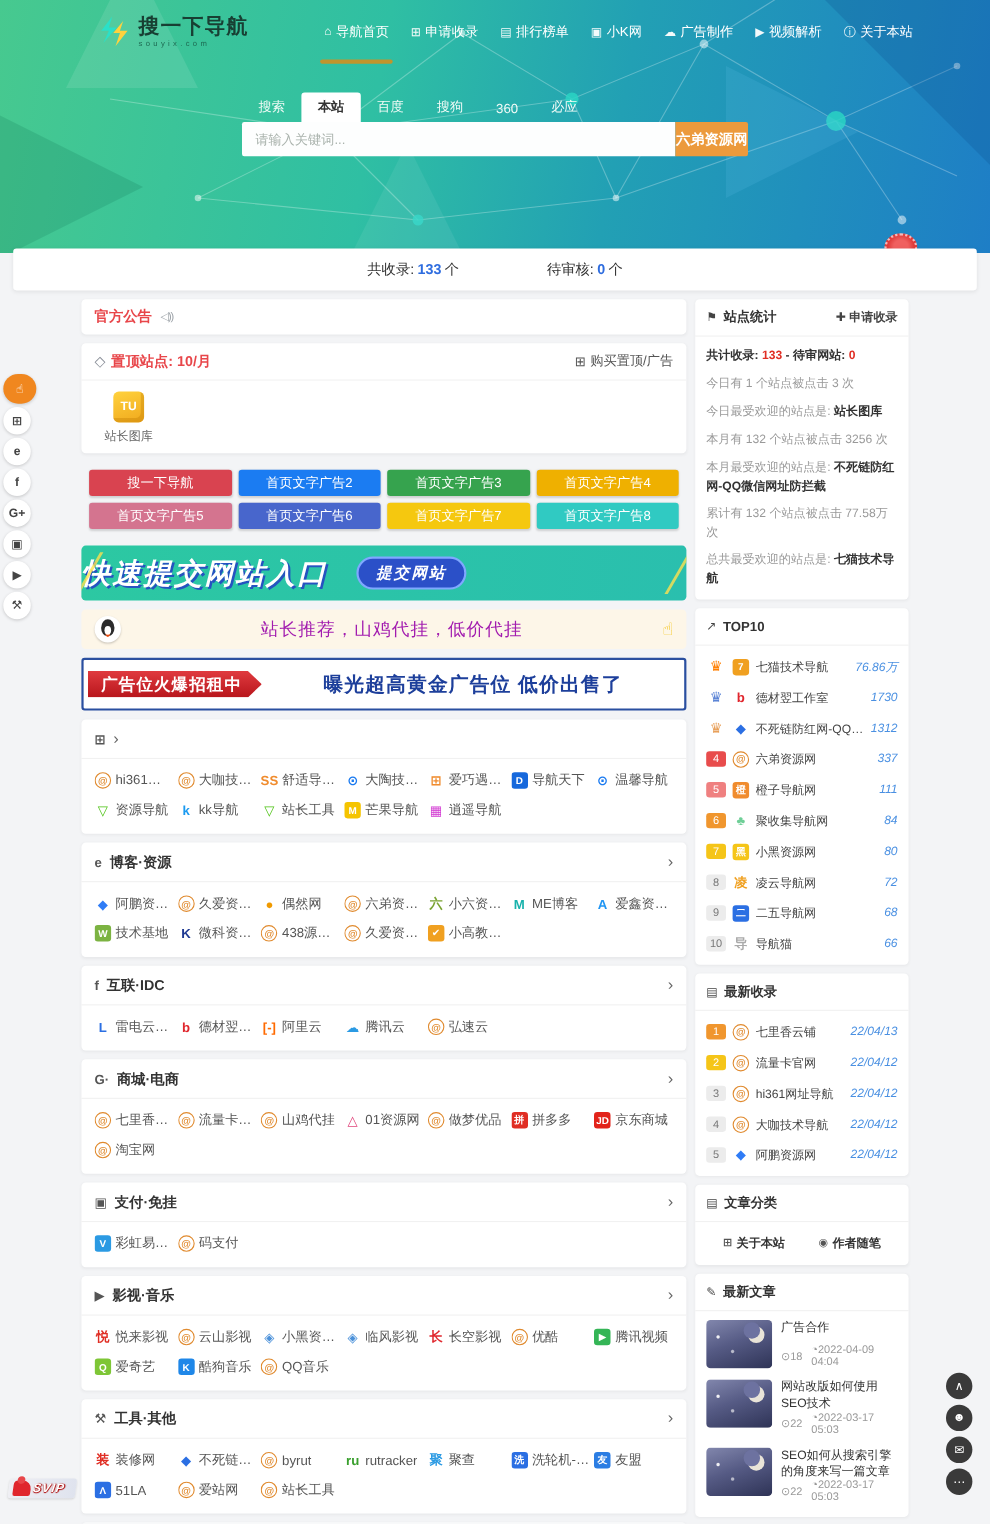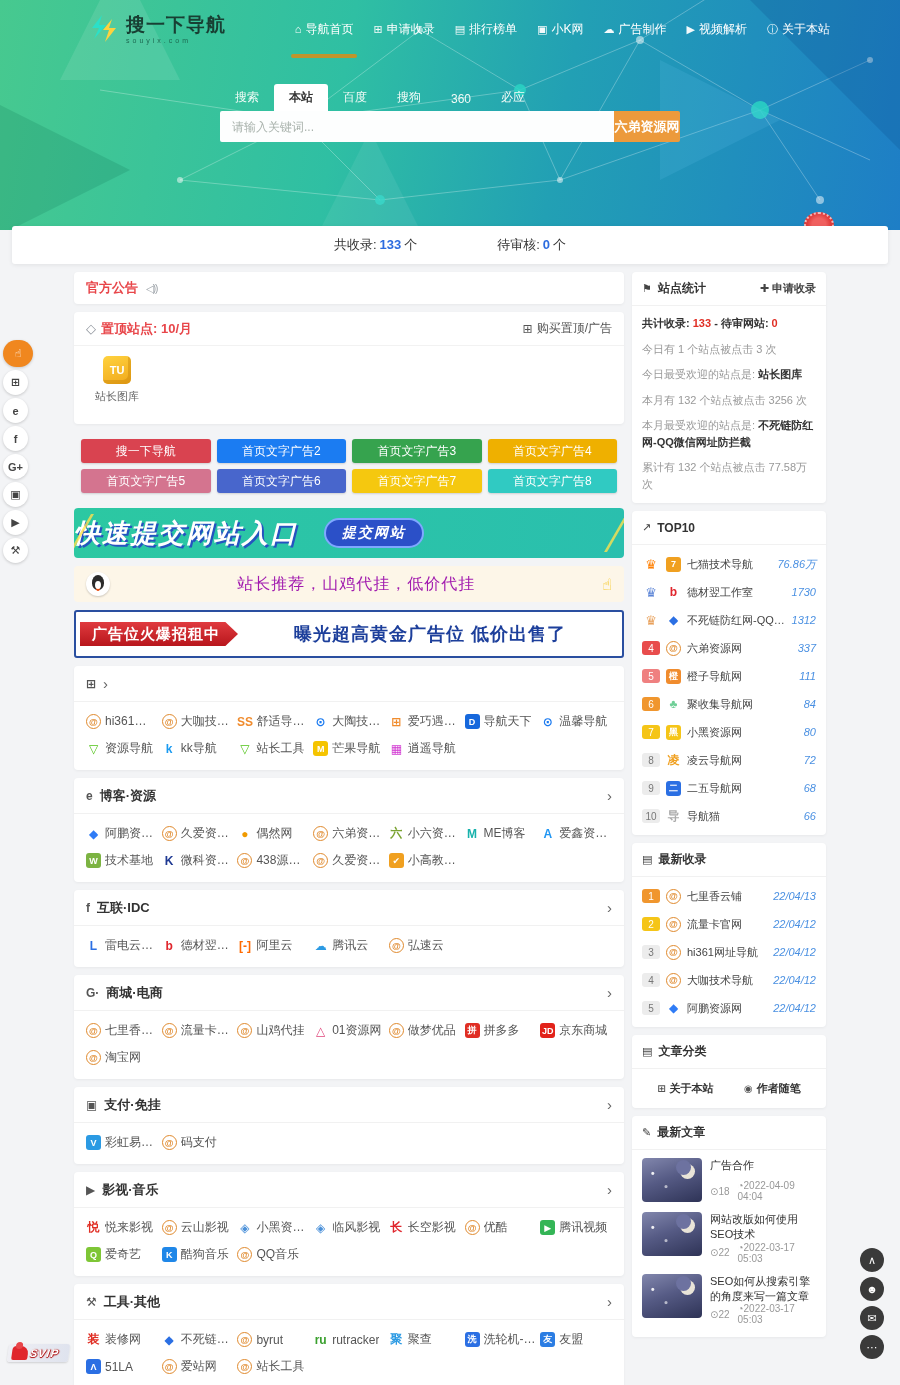--- a/index.html
+++ b/index.html
@@ -36,21 +36,21 @@
   .colL{width:550px;}
   .colR{width:194px;}
   .card{background:#fff;border-radius:4px;box-shadow:0 1px 3px rgba(0,0,0,.05);margin-bottom:8px;}
   .ann{display:flex;align-items:center;gap:8px;height:32px;padding:0 12px;}
   .ann-t{color:#e8464a;font-weight:bold;font-size:13px;}
   .ann-ic{color:#9aa0a6;font-size:10px;letter-spacing:-1px;}
   .pin-h{display:flex;align-items:center;height:34px;padding:0 12px;border-bottom:1px solid #f2f2f2;font-size:12px;}
   .pin-t{color:#e8464a;font-weight:bold;font-size:13px;flex:1;display:flex;gap:5px;align-items:center;}
   .pin-t .dia{color:#8a8f98;font-weight:normal;}
   .pin-buy{color:#555;cursor:pointer;display:flex;gap:4px;align-items:center;}
-  .pin-body{padding:10px 14px 20px;display:flex;gap:18px;}
+  .pin-body{padding:10px 14px 8px;display:flex;gap:18px;}
   .site-big{display:flex;flex-direction:column;align-items:center;gap:5px;cursor:pointer;width:58px;}
   .cube{width:28px;height:28px;border-radius:5px;background:linear-gradient(160deg,#ffd23e,#f0a81c);color:#fff;font-weight:bold;font-size:11px;display:flex;align-items:center;justify-content:center;box-shadow:inset -3px -4px 0 rgba(190,120,0,.35);}
   .site-big span{font-size:11px;color:#666;}
   .adgrid{padding:7px;display:grid;grid-template-columns:repeat(4,1fr);gap:6px;background:transparent;box-shadow:none;}
   .adbtn{height:24px;border-radius:3px;color:#fff;font-size:12px;display:flex;align-items:center;justify-content:center;cursor:pointer;box-shadow:0 1px 2px rgba(0,0,0,.15);}
   .bn-submit{height:50px;border-radius:4px;background:linear-gradient(95deg,#2cc8a2,#2abfae);display:flex;align-items:center;justify-content:flex-start;gap:26px;margin-bottom:8px;position:relative;overflow:hidden;cursor:pointer;}
   .bn-submit::before{content:"";position:absolute;left:6px;top:6px;width:60px;height:38px;border-left:3px solid #ffe14d;transform:skewX(-30deg);opacity:.8}
   .bn-submit::after{content:"";position:absolute;right:6px;top:6px;width:60px;height:38px;border-right:3px solid #ffe14d;transform:skewX(-30deg);opacity:.8}
   .bn-submit .big{font-size:26px;font-weight:bold;font-style:italic;color:#fff;text-shadow:2px 2px 0 #2553c0;letter-spacing:2px;}
   .bn-submit .pill{background:#2b50c8;border:2px solid #7fa8ff;color:#fff;font-weight:bold;font-size:14px;font-style:italic;border-radius:16px;padding:4px 16px;letter-spacing:2px;}
@@ -592,20 +592,21 @@
           <span>申请收录</span>
         </span>
       </div>
       <div class="stat-body" id="stat-lines">
           <p><span class="seg-b">共计收录: </span><span class="seg-red">133</span><span class="seg-b"> - </span><span class="seg-b">待审网站: </span><span class="seg-red">0</span></p>
           <p><span>今日有 1 个站点被点击 3 次</span></p>
           <p><span>今日最受欢迎的站点是: </span><span class="seg-dark">站长图库</span></p>
           <p><span>本月有 132 个站点被点击 3256 次</span></p>
           <p><span>本月最受欢迎的站点是: </span><span class="seg-dark">不死链防红网-QQ微信网址防拦截</span></p>
           <p><span>累计有 132 个站点被点击 77.58万 次</span></p>
+          <p><span>总共最受欢迎的站点是: </span><span class="seg-dark">七猫技术导航</span></p>
         </div>
     </div>
 
     <div class="card">
       <div class="sb-h">
         <span class="sb-ic">↗</span>
         <span class="sb-t">TOP10</span>
       </div>
       <div class="ranks" id="top10-rows">
           <div class="r-row">

